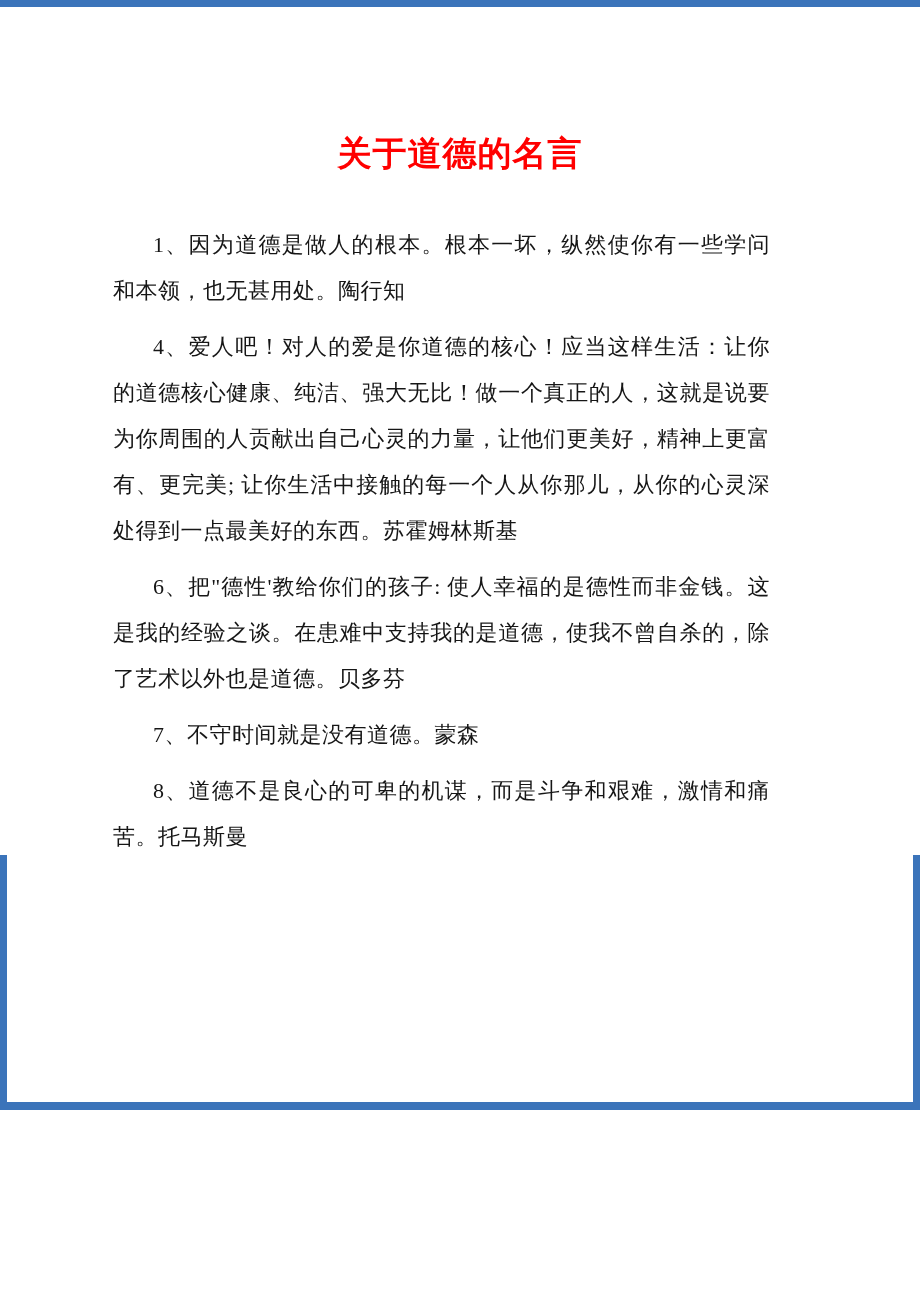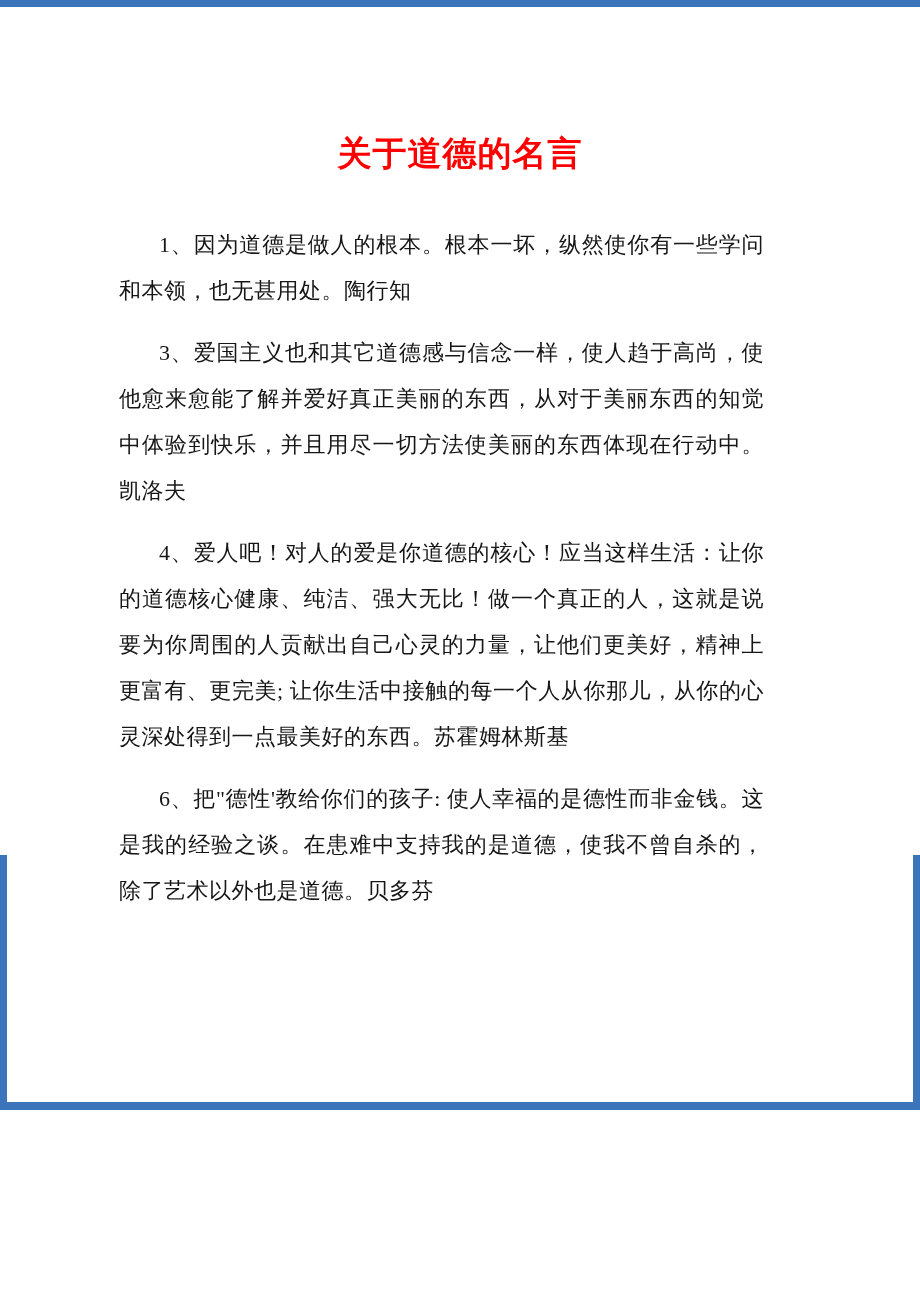--- a/index.html
+++ b/index.html
@@ -29,21 +29,21 @@
   }
   .doc-body {
     margin-top: 40px;
     padding: 0 140px 0 103px;
     font-size: 22px;
     line-height: 46px;
     letter-spacing: 0.5px;
     text-align: justify;
   }
   .doc-body p {
-    margin: 16px;
+    margin: 10px;
     padding: 0;
     text-indent: 40px;
   }
   .page-number {
     position: absolute;
     top: 1185px;
     left: 746px;
     font-family: "Liberation Sans", "DejaVu Sans", sans-serif;
     font-size: 17px;
     font-weight: normal;
@@ -76,23 +76,24 @@
 <body>
 
 <div class="page">
 
   <div class="frame-top"></div>
 
   <h1 class="doc-title">关于道德的名言</h1>
 
   <div class="doc-body">
     <p>1、因为道德是做人的根本。根本一坏，纵然使你有一些学问和本领，也无甚用处。陶行知</p>
-    <p>3、爱国主义也和其它道德感与信念一样，使人趋于高尚，使他愈来愈能了解并爱好真正美丽的东西，从对于美丽东西的知觉中体验到快乐，并且用尽一切方法使美丽的东西体现在行动中。凯洛夫</p>
     <p>4、爱人吧！对人的爱是你道德的核心！应当这样生活：让你的道德核心健康、纯洁、强大无比！做一个真正的人，这就是说要为你周围的人贡献出自己心灵的力量，让他们更美好，精神上更富有、更完美; 让你生活中接触的每一个人从你那儿，从你的心灵深处得到一点最美好的东西。苏霍姆林斯基</p>
     <p>6、把"德性'教给你们的孩子: 使人幸福的是德性而非金钱。这是我的经验之谈。在患难中支持我的是道德，使我不曾自杀的，除了艺术以外也是道德。贝多芬</p>
+    <p>7、不守时间就是没有道德。蒙森</p>
+    <p>8、道德不是良心的可卑的机谋，而是斗争和艰难，激情和痛苦。托马斯曼</p>
   </div>
 
   <div class="page-number">1 / 15</div>
 
   <div class="frame-left"></div>
   <div class="frame-right"></div>
   <div class="frame-bottom"></div>
 
 </div>
 

